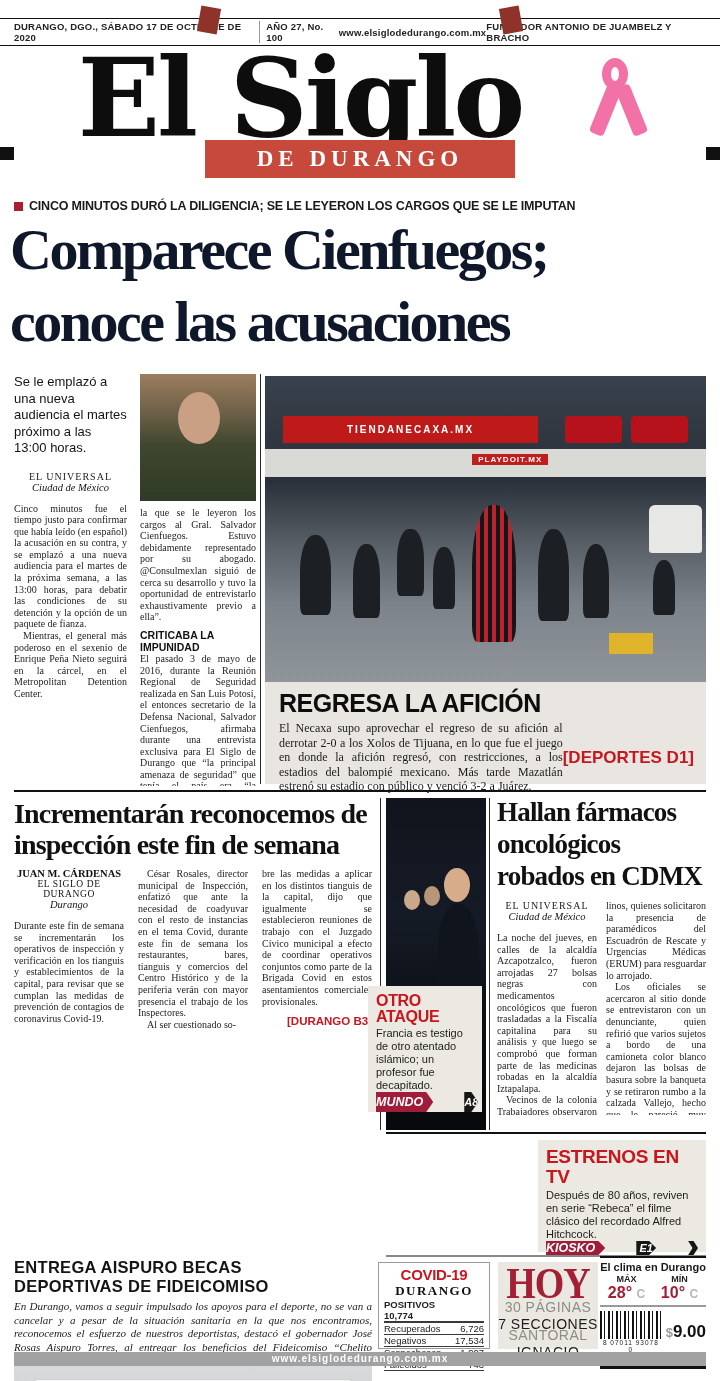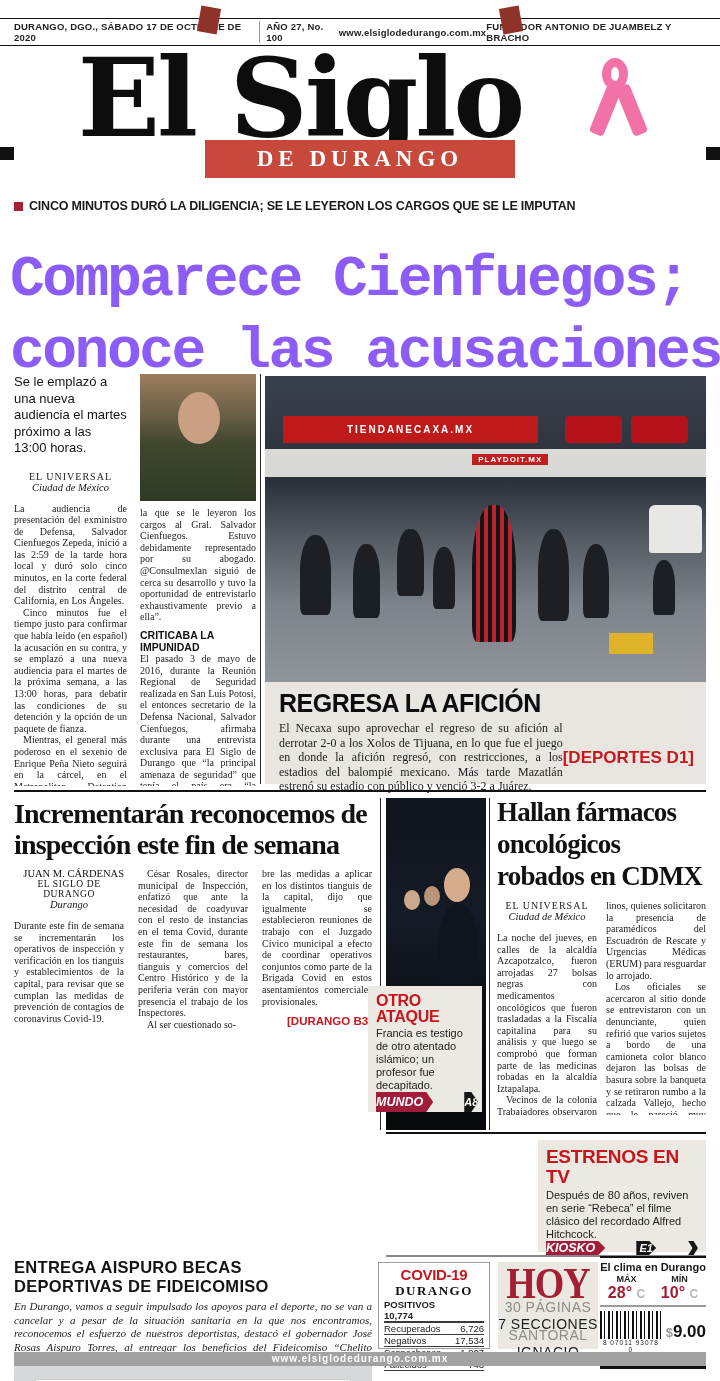--- a/index.html
+++ b/index.html
@@ -26,32 +26,32 @@
   .edgebar { top:147px; width:14px; height:13px; background:#111; }
   .banner { left:205px; top:140px; width:310px; height:38px; background:#c7493c; z-index:2;
             display:flex; align-items:center; justify-content:center; }
   .banner-fold { position:absolute; top:7px; width:20px; height:26px; background:#8f332a; z-index:1; }
   .banner-text { color:#fff; font-family:"Liberation Serif", serif; font-weight:bold; font-size:23px; letter-spacing:5px; }
 
   
   .kicker { left:14px; top:199px; right:14px; display:flex; align-items:center; gap:6px;
             font-family:"Liberation Sans", sans-serif; font-weight:bold; font-size:12.5px; letter-spacing:-.2px; color:#1a1a1a; }
   .kicker-sq { width:9px; height:9px; background:#a81e33; flex:0 0 auto; }
-  .headline { left:10px; top:214px; width:704px; font-family:Liberation Mono, monospace; font-weight:bold;
-              font-size:58px; line-height:72px; letter-spacing:-2.5px; color:#8b5cf6; white-space:nowrap;margin-top:30px; }
+  .headline { left:10px; top:214px; width:704px; font-family:Liberation Serif, serif; font-weight:bold;
+              font-size:58px; line-height:72px; letter-spacing:-2.5px; color:#0f172a; white-space:nowrap; }
 
   
   .col { overflow:hidden; }
   .bp { font-size:10px; line-height:11.6px; text-align:justify; color:#1c1c1c; }
   .bp + .bp { text-indent:9px; }
   .summary { font-family:"Liberation Sans", sans-serif; font-size:13px; line-height:16.5px; color:#141414; }
   .byline { text-align:center; margin:14px 0 10px; }
   .by-agency { font-size:10px; letter-spacing:1px; color:#222; }
   .by-place { font-style:italic; font-size:10.5px; }
-  .by-name { font-weight:normal; font-size:10.5px;text-align:right; }
+  .by-name { font-weight:bold; font-size:10.5px; }
   .by-org { font-size:9.5px; letter-spacing:.6px; }
   .subhead { font-family:"Liberation Sans", sans-serif; font-weight:bold; font-size:10.5px; margin-top:6px; }
   .jump { font-family:"Liberation Sans", sans-serif; font-weight:bold; font-size:11.5px; line-height:12.5px;
           color:#c8161d; text-align:right; margin-top:3px; }
 
   .vrule { width:1px; background:#2a2a2a; }
 
   
   .photo { position:relative; overflow:hidden; }
   .ph-general { background:linear-gradient(180deg,#9c7d5e 0%,#6d6148 30%,#41472f 55%,#2f3a26 100%); }
@@ -186,21 +186,20 @@
     <div>Comparece Cienfuegos;</div>
     <div>conoce las acusaciones</div>
   </div>
 
   <div class="abs col" style="left:14px;top:374px;width:113px;height:412px">
     <p class="summary">Se le emplazó a una nueva audiencia el martes próximo a las 13:00 horas.</p>
     <div class="byline">
       <div class="by-agency">EL UNIVERSAL</div>
       <div class="by-place">Ciudad de México</div>
     </div>
-    <p class="bp">La audiencia de presentación del exministro de Defensa, Salvador Cienfuegos Zepeda, inició a las 2:59 de la tarde hora local y duró solo cinco minutos, en la corte federal del distrito central de California, en Los Ángeles.</p>
     <p class="bp">Cinco minutos fue el tiempo justo para confirmar que había leído (en español) la acusación en su contra, y se emplazó a una nueva audiencia para el martes de la próxima semana, a las 13:00 horas, para debatir las condiciones de su detención y la opción de un paquete de fianza.</p>
     <p class="bp">Mientras, el general más poderoso en el sexenio de Enrique Peña Nieto seguirá en la cárcel, en el Metropolitan Detention Center.</p>
 
   </div>
 
   <div class="abs col" style="left:140px;top:374px;width:116px;height:412px">
     <div class="photo ph-general" style="width:116px;height:127px;margin-bottom:6px">
       <div class="ph-face" style="left:38px;top:18px;width:42px;height:52px"></div>
     </div>
     <p class="bp">la que se le leyeron los cargos al Gral. Salvador Cienfuegos. Estuvo debidamente representado por su abogado. @Consulmexlan siguió de cerca su desarrollo y tuvo la oportunidad de entrevistarlo exhaustivamente previo a ella”.</p>

